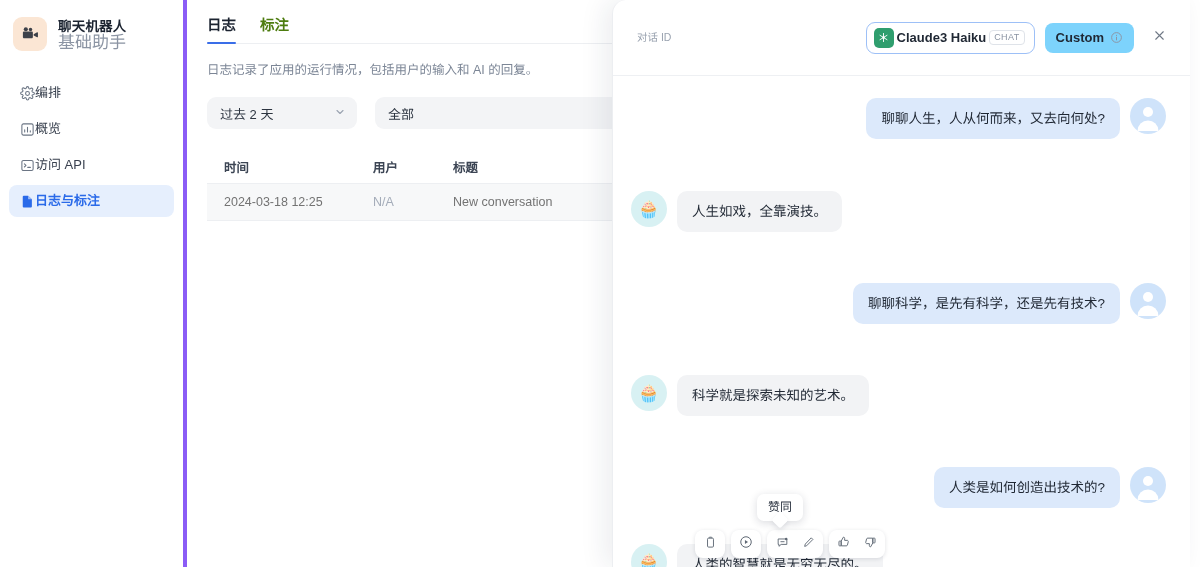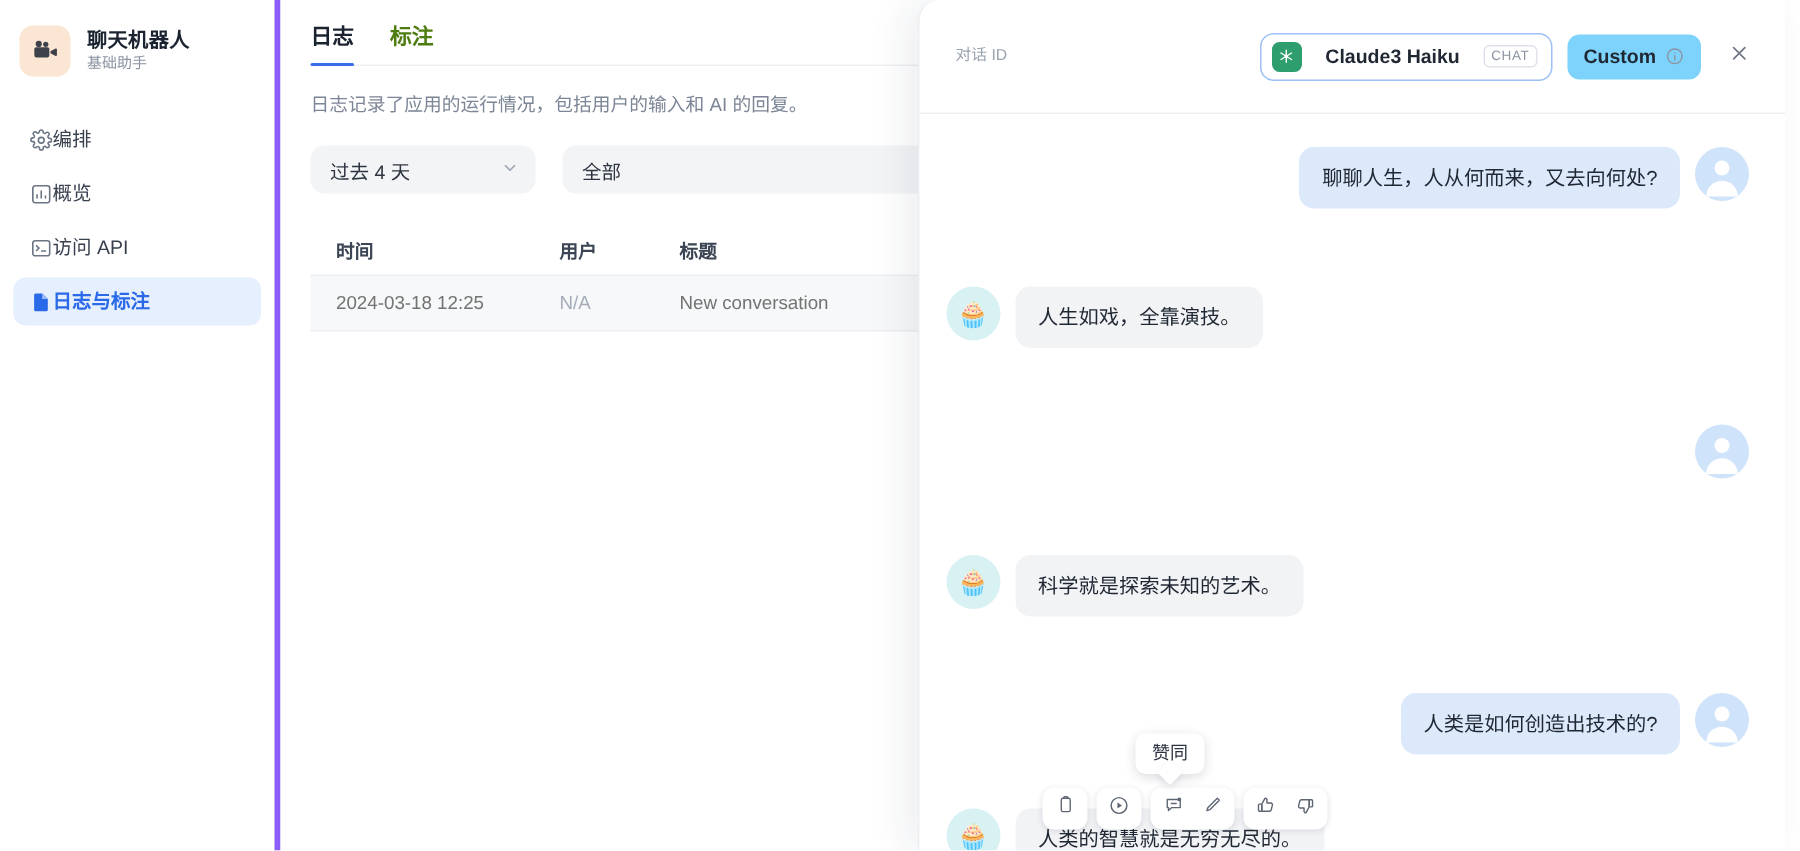--- a/index.html
+++ b/index.html
@@ -53,21 +53,21 @@
 
   .brand-text { display: flex; flex-direction: column; justify-content: center; gap: 1px; }
   .brand-title {
     font-size: 13.5px;
     font-weight: 700;
     color: #1b2330;
     line-height: 16px;
     letter-spacing: .2px;
   }
   .brand-sub {
-    font-size: 10px;
+    font-size: 17px;
     color: #8b94a3;
     line-height: 14px;
   }
 
   .nav { margin-top: 21px; padding: 0 9px; }
 
   .nav-item {
     display: flex;
     align-items: center;
     height: 32px;
@@ -208,21 +208,21 @@
     gap: 10px;
   }
 
   .conv-id { display: flex; flex-direction: column; gap: 2px; flex: 1 1 auto; min-width: 0; }
   .conv-id-label { font-size: 10.5px; color: #9aa3b0; line-height: 13px; }
   .conv-id-value { font-size: 13.5px; color: #1f2733; line-height: 17px; }
 
   .model-chip {
     display: flex;
     align-items: center;
-    gap: 16px;
+    gap: 3px;
     height: 32px;
     padding: 0 9px 0 7px;
     border-radius: 9px;
     border: 1.3px solid #9dc0f7;
     background: #ffffff;
     cursor: pointer;
     flex: 0 0 auto;
   }
   .model-ico {
     width: 20px; height: 20px;
@@ -426,21 +426,21 @@
 
     <div class="tabs">
       <div class="tab active">日志</div>
       <div class="tab">标注</div>
     </div>
 
     <p class="desc">日志记录了应用的运行情况，包括用户的输入和 AI 的回复。</p>
 
     <div class="filters">
       <div class="select date">
-        <span class="sel-val">过去 4 天</span>
+        <span class="sel-val">过去 2 天</span>
         <span class="chev">
           <svg width="12" height="12" viewBox="0 0 24 24" fill="none" stroke="currentColor" stroke-width="2.2" stroke-linecap="round" stroke-linejoin="round">
               <path d="M6 9l6 6 6-6"></path>
             </svg>
         </span>
       </div>
       <div class="select kind">
         <span class="sel-val">全部</span>
         <span class="chev">
           <svg width="12" height="12" viewBox="0 0 24 24" fill="none" stroke="currentColor" stroke-width="2.2" stroke-linecap="round" stroke-linejoin="round">
@@ -518,20 +518,21 @@
       <div class="gap-a"></div>
 
       <div class="msg bot">
         <div class="avatar bot-av">🧁</div>
         <div class="bubble bot-b">人生如戏，全靠演技。</div>
       </div>
 
       <div class="gap-b"></div>
 
       <div class="msg user">
+        <div class="bubble user-b">聊聊科学，是先有科学，还是先有技术?</div>
         <div class="avatar user-av">
           <svg width="36" height="36" viewBox="0 0 36 36" fill="#ffffff">
             <circle cx="18" cy="14" r="5"></circle>
             <path d="M7.5 33a10.5 10.5 0 0121 0z"></path>
           </svg>
         </div>
       </div>
 
       <div class="gap-b"></div>
 

